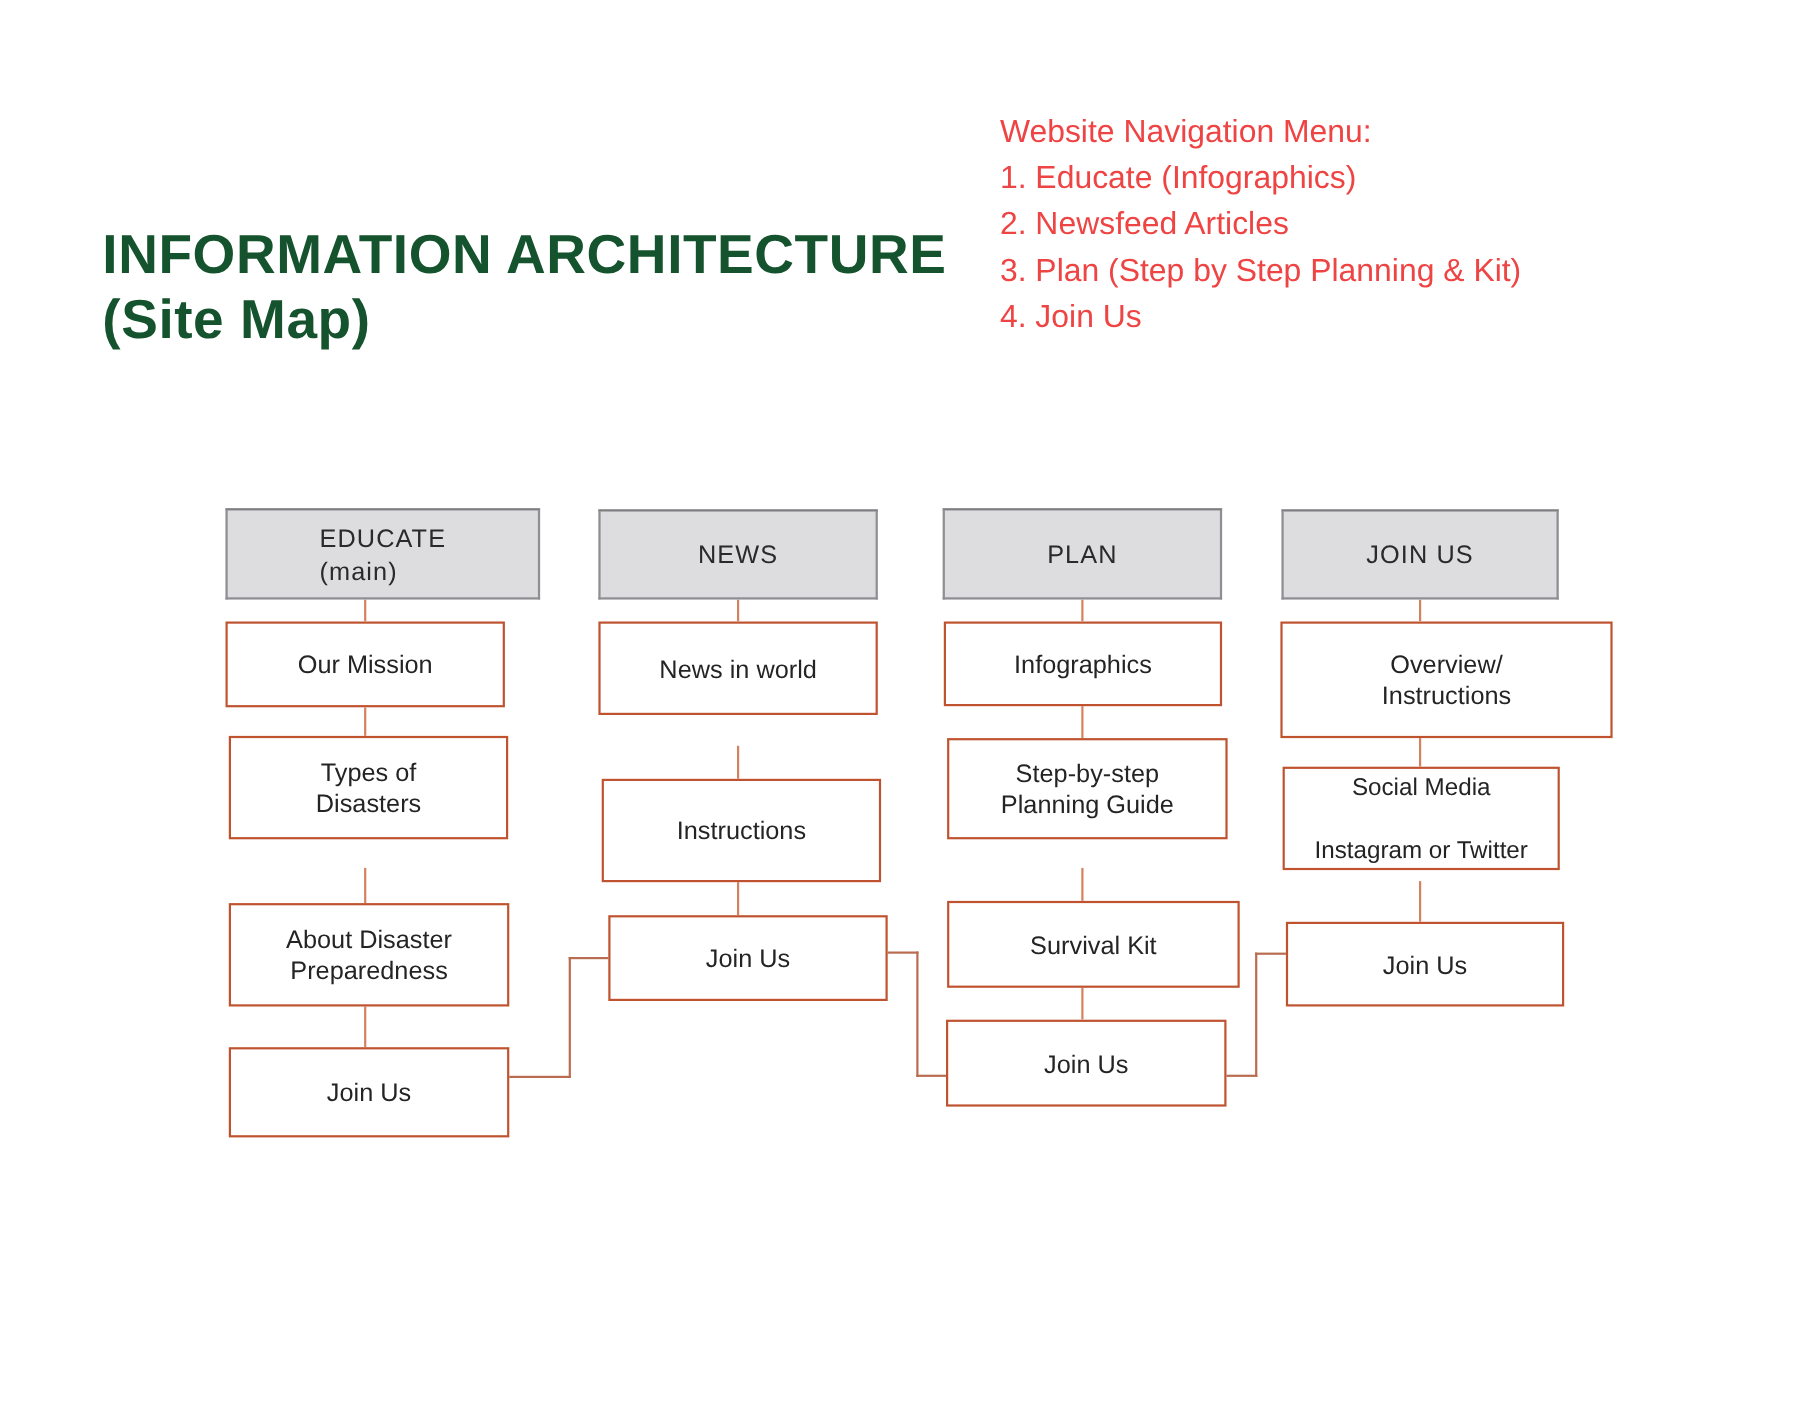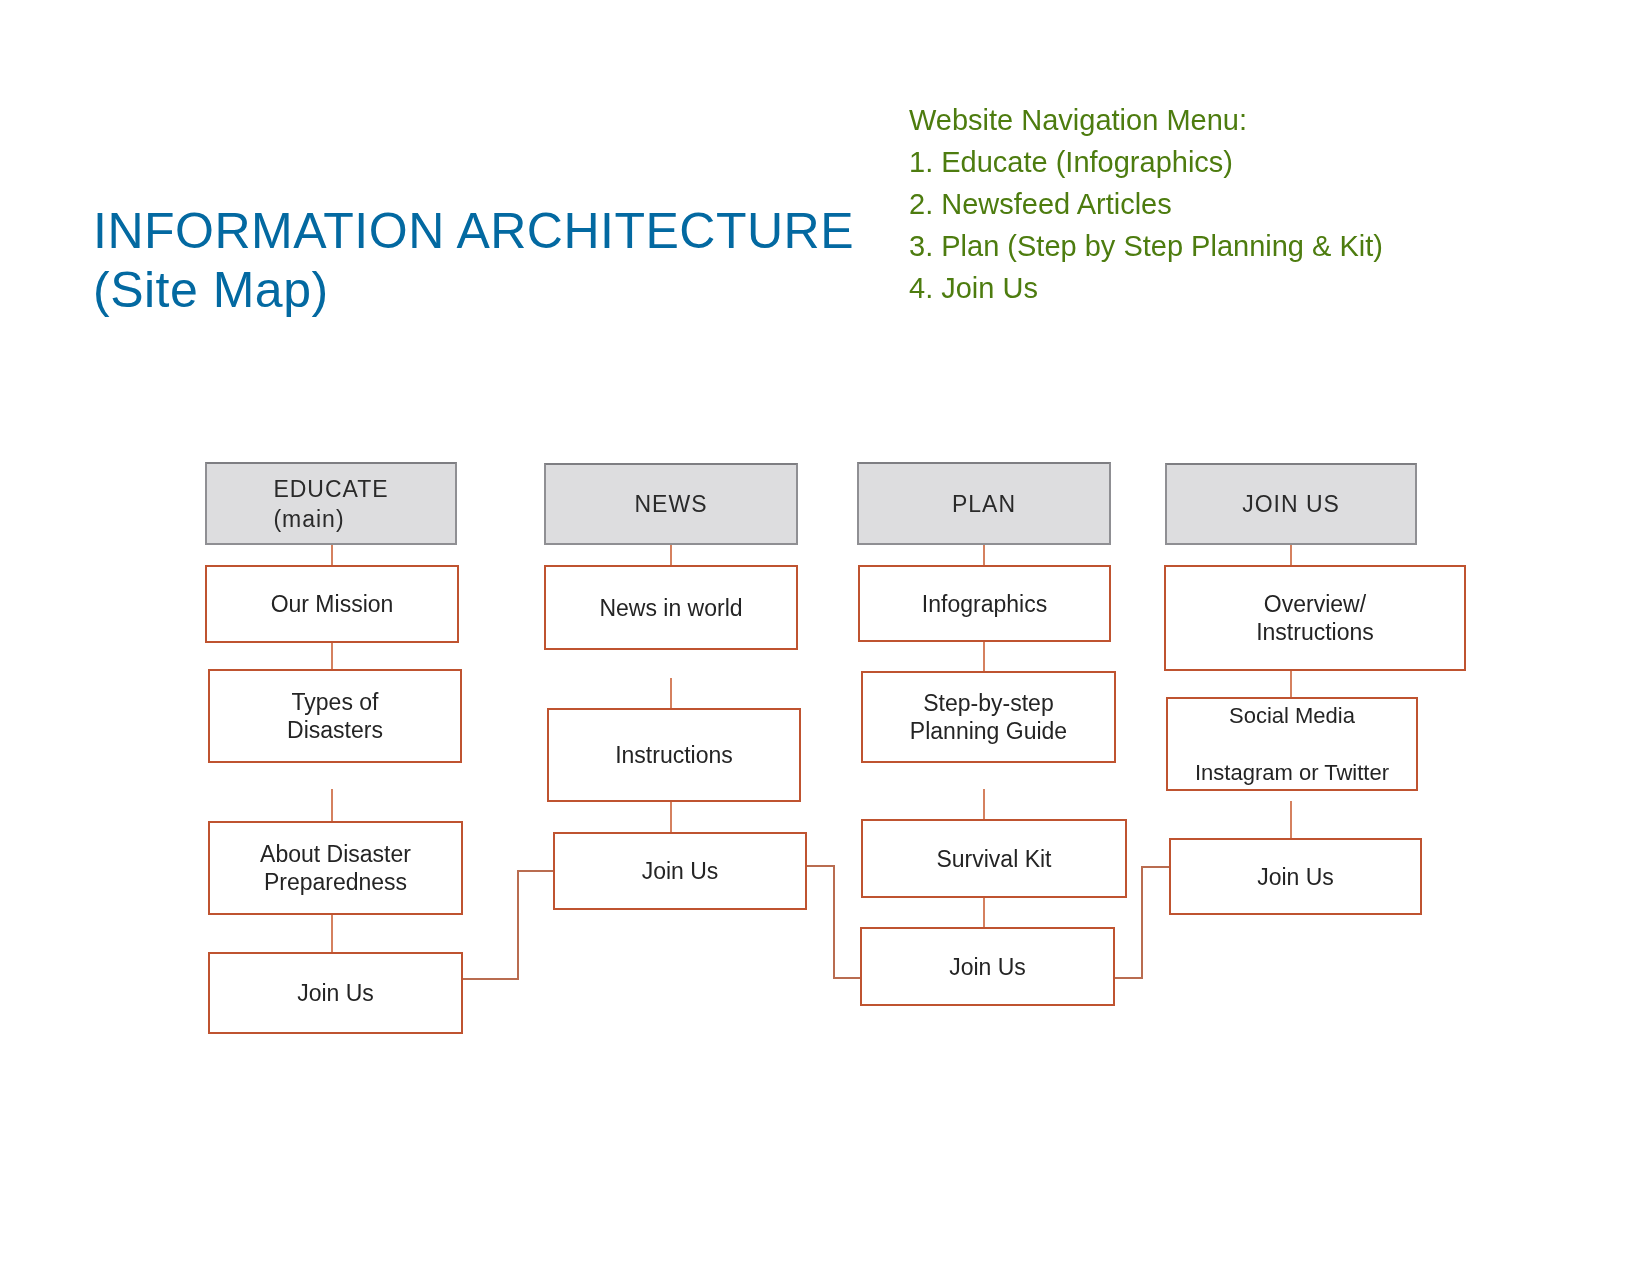--- a/index.html
+++ b/index.html
@@ -13,33 +13,33 @@
     width: 1650px;
     height: 1275px;
     overflow: hidden;
   }
 
   
   .title {
     position: absolute;
     left: 93px;
     top: 202px;
-    color: #0369a1;
+    color: #14532d;
     font-size: 50px;
     line-height: 59px;
     letter-spacing: 0.5px;
-    font-weight: 400;
+    font-weight: 700;
   }
 
   
   .nav {
     position: absolute;
     left: 909px;
     top: 99px;
-    color: #4d7c0f;
+    color: #ef4444;
     font-size: 29px;
     line-height: 42px;
   }
 
   
   .diagram {
     position: absolute;
     left: 0; top: 0; right: 0; bottom: 0;
   }
 
@@ -136,21 +136,21 @@
     <div class="cl cx" style="left:517px;top:870px;width:38px;height:2px"></div>
 
     <div class="cl cx" style="left:805px;top:865px;width:30px;height:2px"></div>
     <div class="cl cx" style="left:833px;top:865px;width:2px;height:114px"></div>
     <div class="cl cx" style="left:833px;top:977px;width:29px;height:2px"></div>
 
     <div class="cl cx" style="left:1113px;top:977px;width:30px;height:2px"></div>
     <div class="cl cx" style="left:1141px;top:866px;width:2px;height:113px"></div>
     <div class="cl cx" style="left:1141px;top:866px;width:30px;height:2px"></div>
 
-    <div class="box hd" style="left:205px;top:462px;width:252px;height:83px">
+    <div class="box hd" style="left:205px;top:462px;width:286px;height:83px">
       <div class="hd-text">
         <div>EDUCATE</div>
         <div>(main)</div>
       </div>
     </div>
     <div class="box nd" style="left:205px;top:565px;width:254px;height:78px">
       <span class="nl">Our Mission</span>
     </div>
     <div class="box nd" style="left:208px;top:669px;width:254px;height:94px">
       <span class="stk s3"></span>

